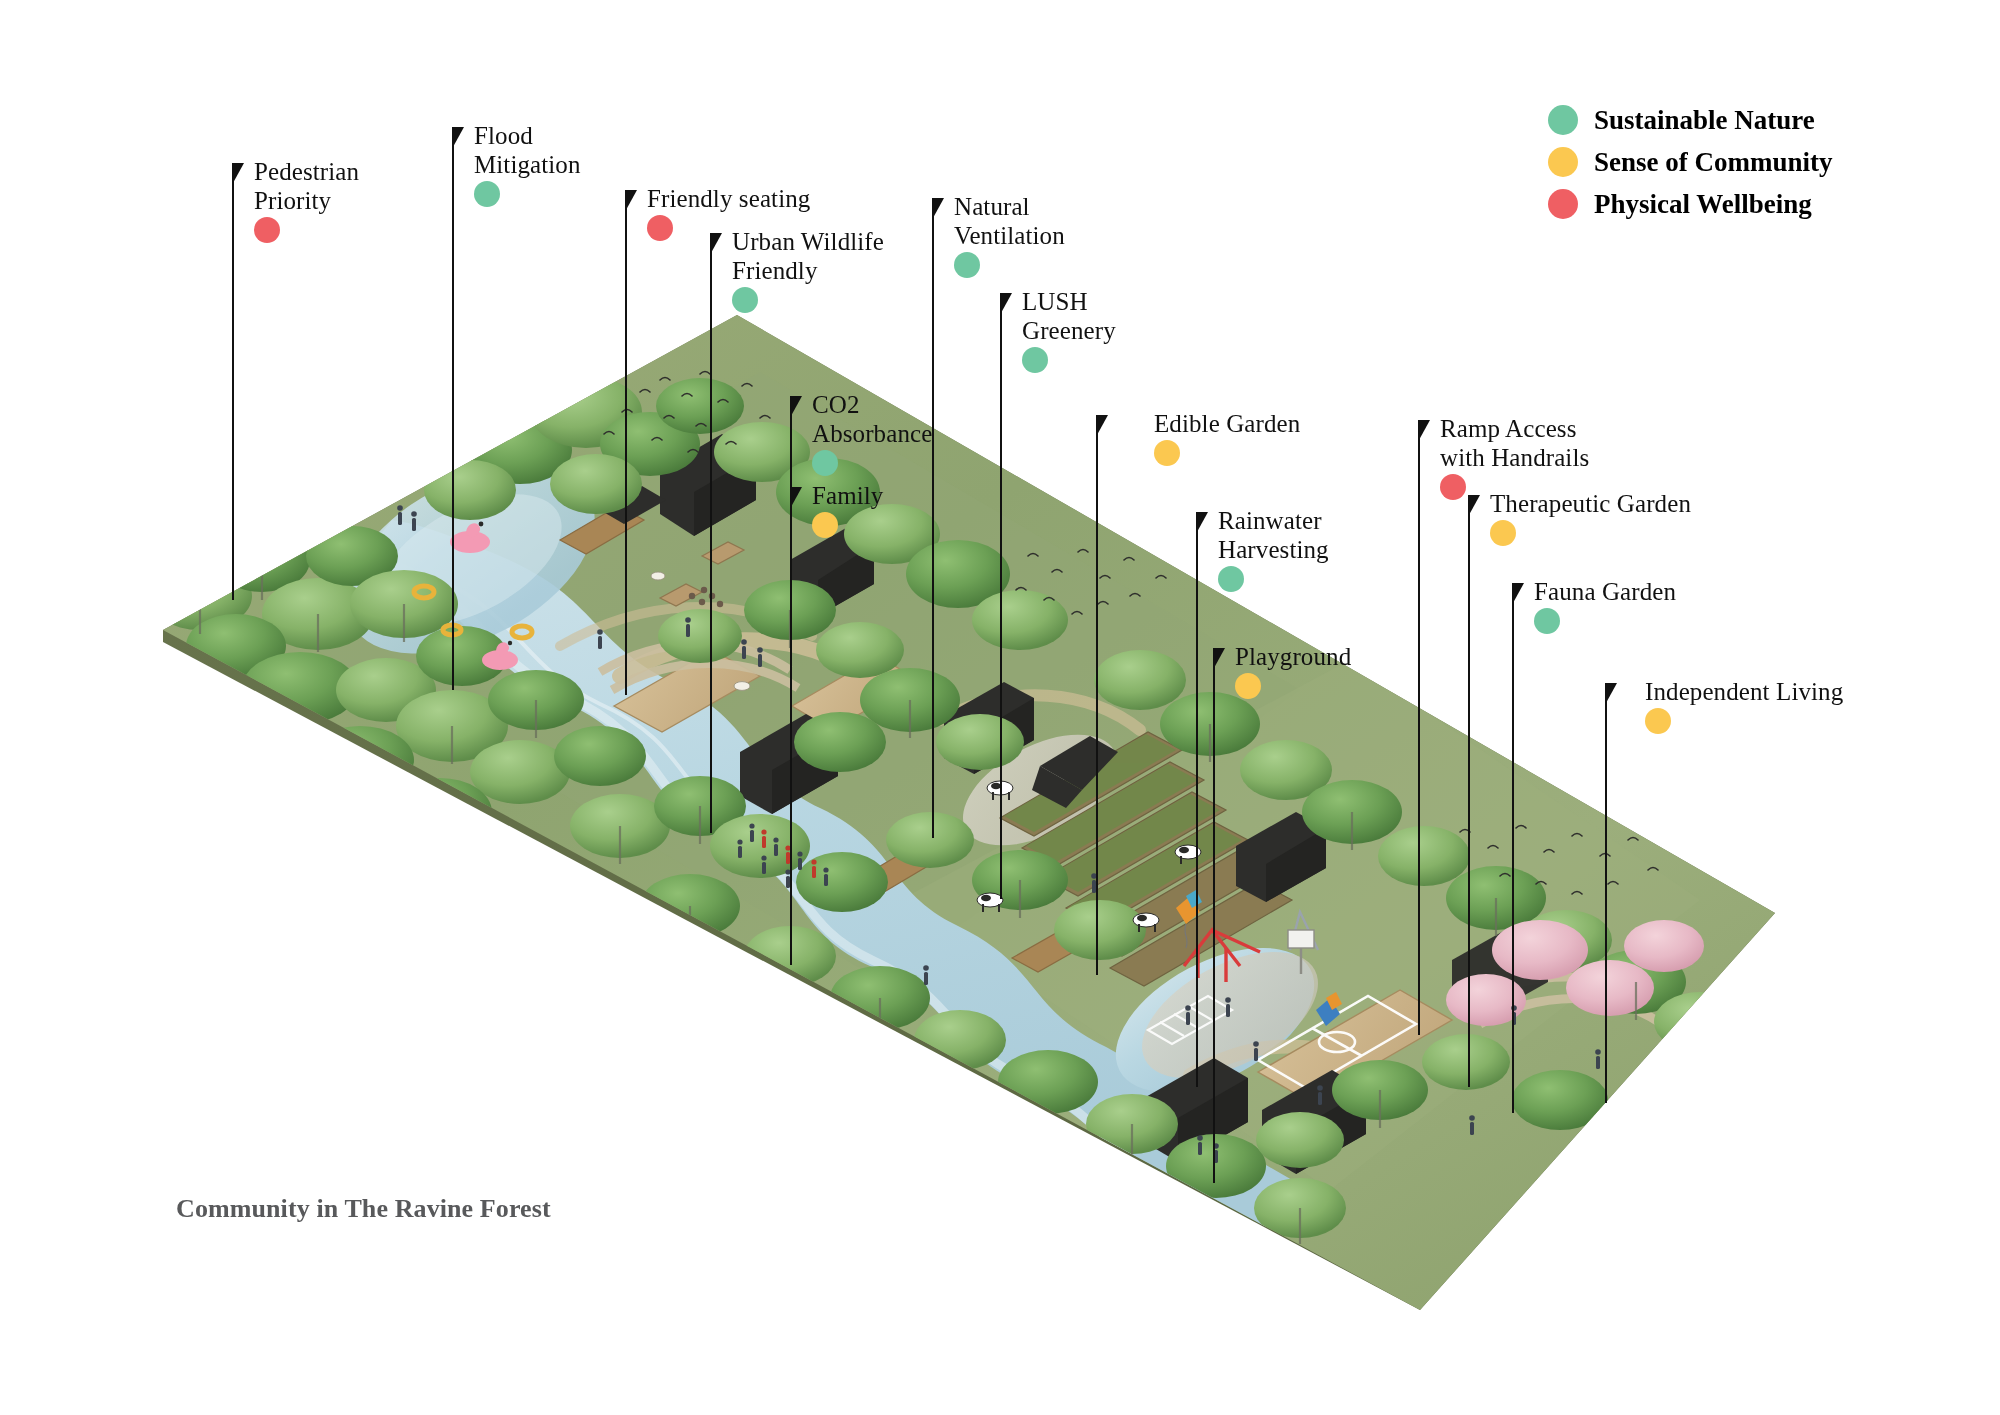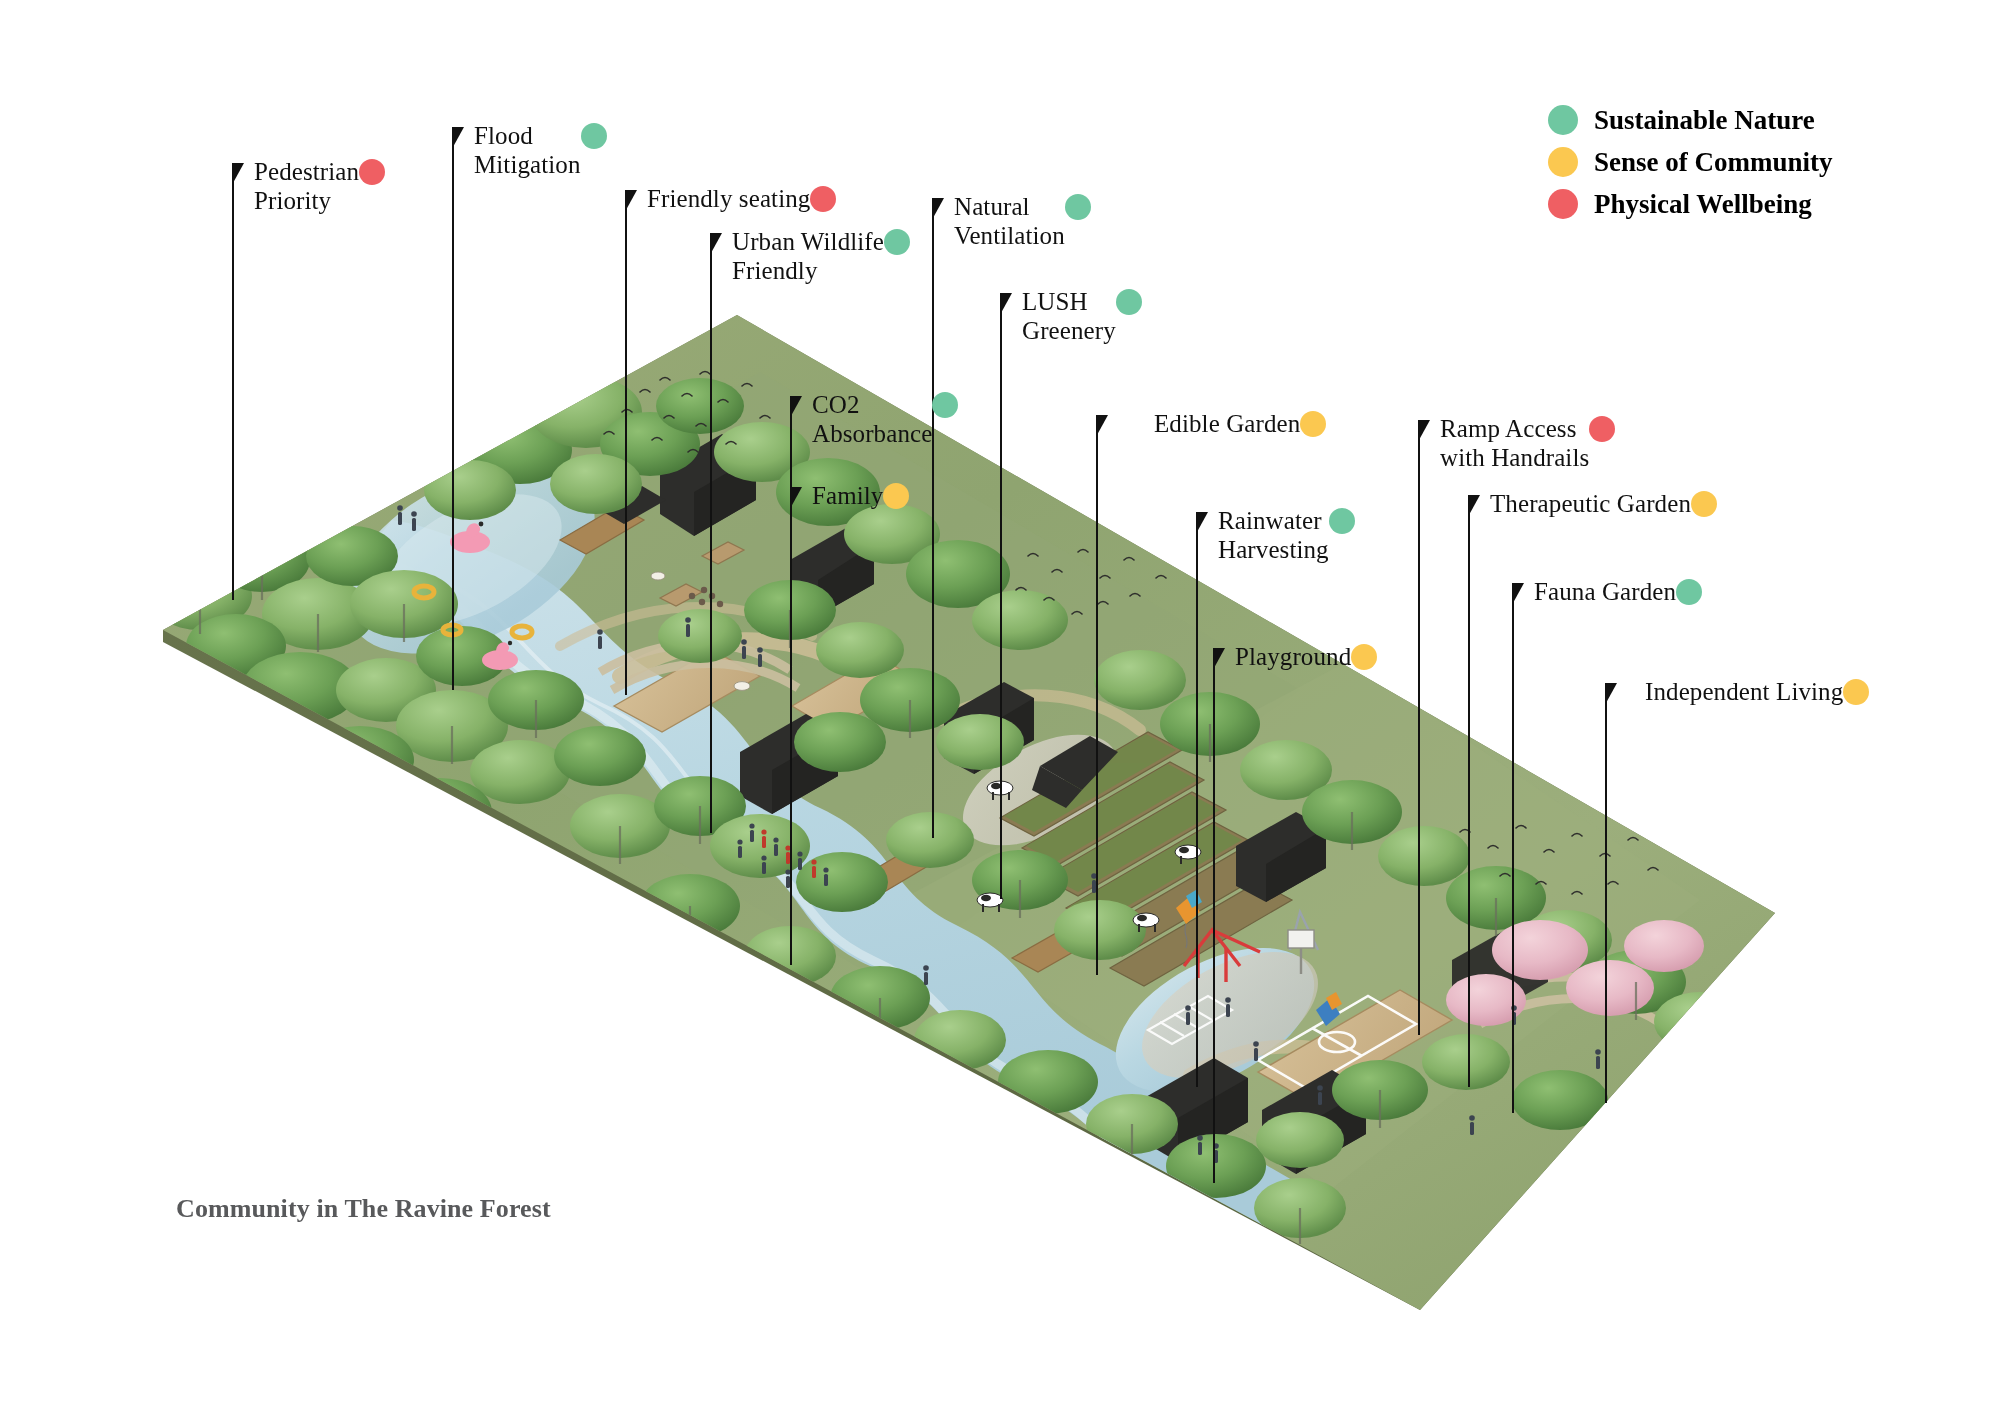--- a/index.html
+++ b/index.html
@@ -52,20 +52,21 @@
     position: absolute;
     left: 1.4px; top: 0;
     width: 0; height: 0;
     border-left: 11px solid #111;
     border-bottom: 20px solid transparent;
   }
   .pin-label {
     position: absolute;
     display: flex; align-items: flex-start; 
     white-space: nowrap;
+    flex-direction: column;
   }
   .pin-text {
     font-size: 25px;
     color: #111;
     line-height: 1.16;
     letter-spacing: .1px;
   }
   .pin-text .l2 { display: block; }
   .pin-dot {
     width: 26px; height: 26px; border-radius: 50%;

